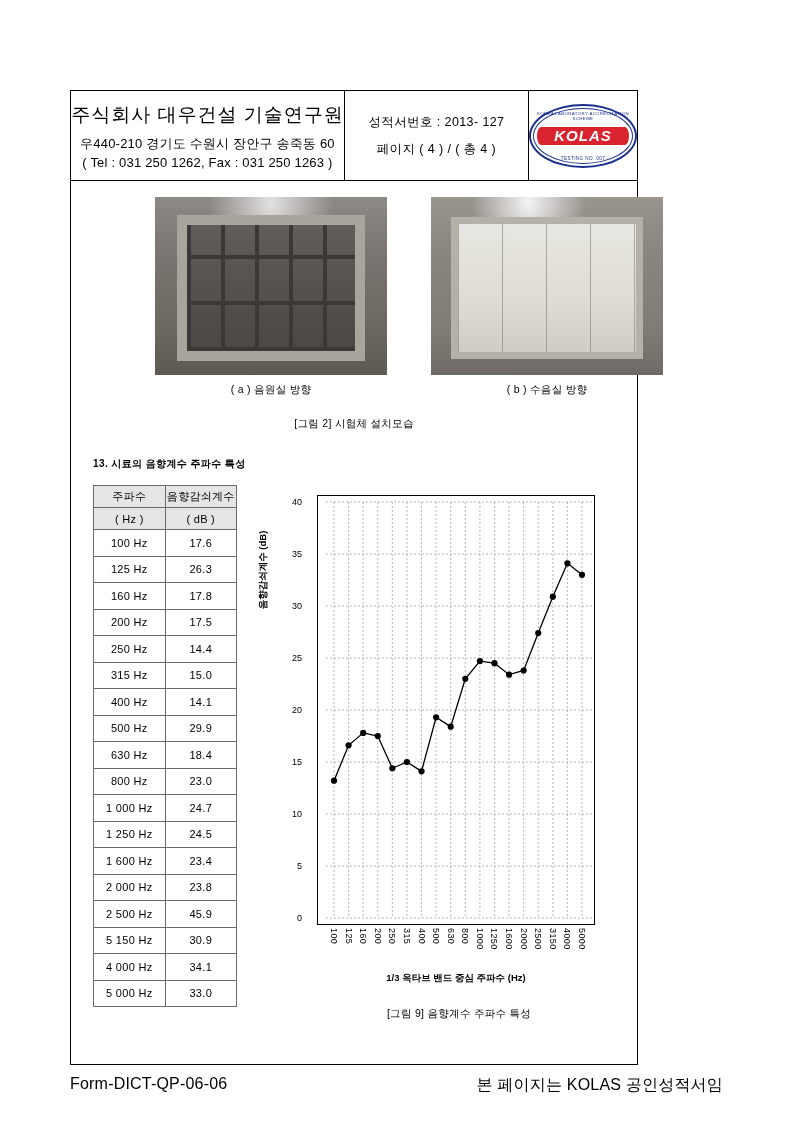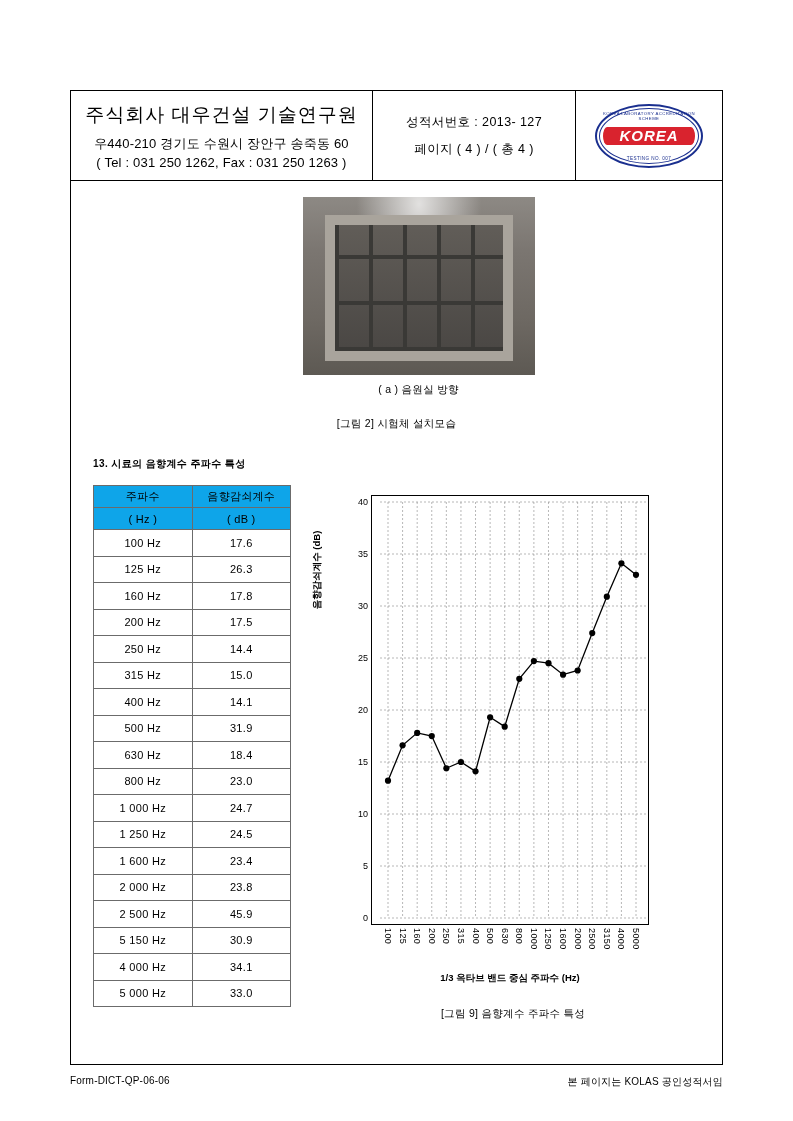--- a/index.html
+++ b/index.html
@@ -11,21 +11,21 @@
     width: 793px;
     height: 1121px;
     font-family: "Liberation Sans", sans-serif;
     color: #000;
     position: relative;
   }
   .page {
     position: absolute;
     left: 70px;
     top: 90px;
-    width: 653px;
+    width: 568px;
     height: 975px;
     border: 1.5px solid #000;
     box-sizing: border-box;
   }
   
   .header {
     display: flex;
     height: 90px;
     border-bottom: 1.5px solid #000;
     box-sizing: border-box;
@@ -215,21 +215,21 @@
   }
   table.data th, table.data td {
     border: 1px solid #6b6b6b;
     text-align: center;
     font-size: 11px;
     height: 25.5px;
     padding: 0;
     letter-spacing: .3px;
   }
   table.data th {
-    background: #0ea5e9;
+    background: #e5e5e5;
     font-weight: normal;
     height: 21px;
   }
   .chart-area {
     flex: 1;
     padding-left: 22px;
     padding-right: 8px;
   }
   .chart-wrap {
     position: relative;
@@ -253,21 +253,21 @@
     width: 130px;
     transform: rotate(-90deg);
     transform-origin: 0 0;
     font-size: 9.5px;
     font-weight: bold;
     text-align: center;
   }
   .ytick {
     position: absolute;
     right: 100%;
-    margin-right: 4px;
+    margin-right: 16px;
     font-size: 9px;
     transform: translateY(-50%);
     white-space: nowrap;
   }
   .xtick {
     position: absolute;
     top: 100%;
     margin-top: 4px;
     font-size: 9px;
     writing-mode: vertical-rl;
@@ -293,21 +293,21 @@
     letter-spacing: .3px;
   }
   
   .footer {
     position: absolute;
     left: 70px;
     right: 70px;
     top: 1075px;
     display: flex;
     justify-content: space-between;
-    font-size: 10px;
+    font-size: 16px;
     letter-spacing: .2px;
   }
 </style>
 </head>
 <body>
 
 <div class="page">
 
   <div class="header">
     <div class="hdr-left">
@@ -318,33 +318,39 @@
     <div class="hdr-mid">
       <div>성적서번호 :  2013- 127</div>
       <div>페이지 ( 4 ) / ( 총 4 )</div>
     </div>
     <div class="hdr-right">
       <div class="kolas">
         <div class="ell"></div>
         <div class="ell2"></div>
         <div class="toptext">KOREA LABORATORY ACCREDITATION SCHEME</div>
         <div class="band"></div>
-        <div class="word">KOREA</div>
+        <div class="word">KOLAS</div>
         <div class="bottext">TESTING NO. 007</div>
       </div>
     </div>
   </div>
 
   <div class="photos">
     <div class="photo-box">
       <div class="photo a">
         <div class="frame"></div>
         <div class="bars"></div>
       </div>
       <div class="caption">( a )  음원실 방향</div>
+    </div>
+    <div class="photo-box">
+      <div class="photo b">
+        <div class="panel"></div>
+      </div>
+      <div class="caption">( b )  수음실 방향</div>
     </div>
   </div>
   <div class="fig-caption">[그림 2]  시험체 설치모습</div>
 
   <div class="section-title">13.  시료의 음향계수 주파수 특성</div>
 
   <div class="content">
     <table class="data">
       <thead>
         <tr>
@@ -380,21 +386,21 @@
           <tr>
             <td>315 Hz</td>
             <td>15.0</td>
           </tr>
           <tr>
             <td>400 Hz</td>
             <td>14.1</td>
           </tr>
           <tr>
             <td>500 Hz</td>
-            <td>31.9</td>
+            <td>29.9</td>
           </tr>
           <tr>
             <td>630 Hz</td>
             <td>18.4</td>
           </tr>
           <tr>
             <td>800 Hz</td>
             <td>23.0</td>
           </tr>
           <tr>

